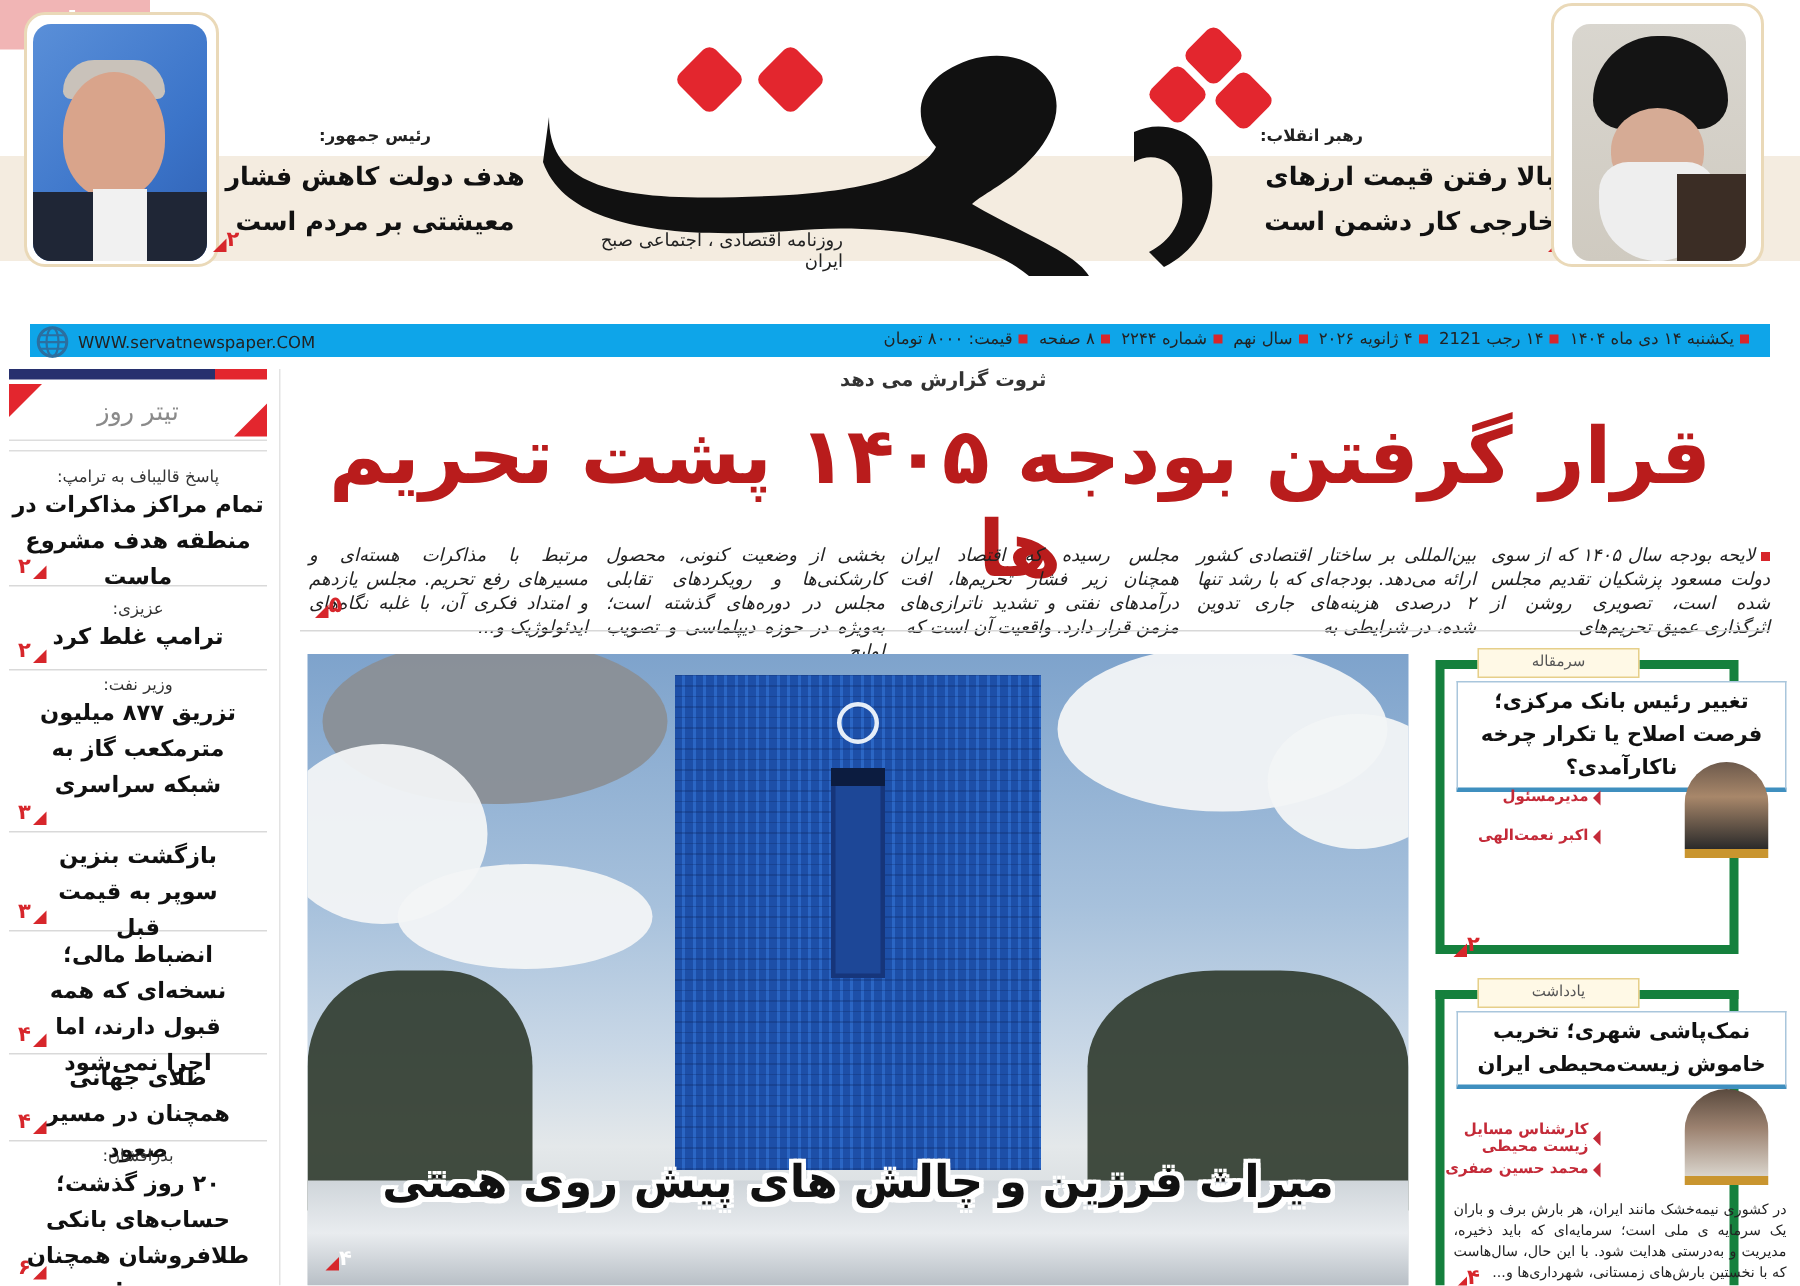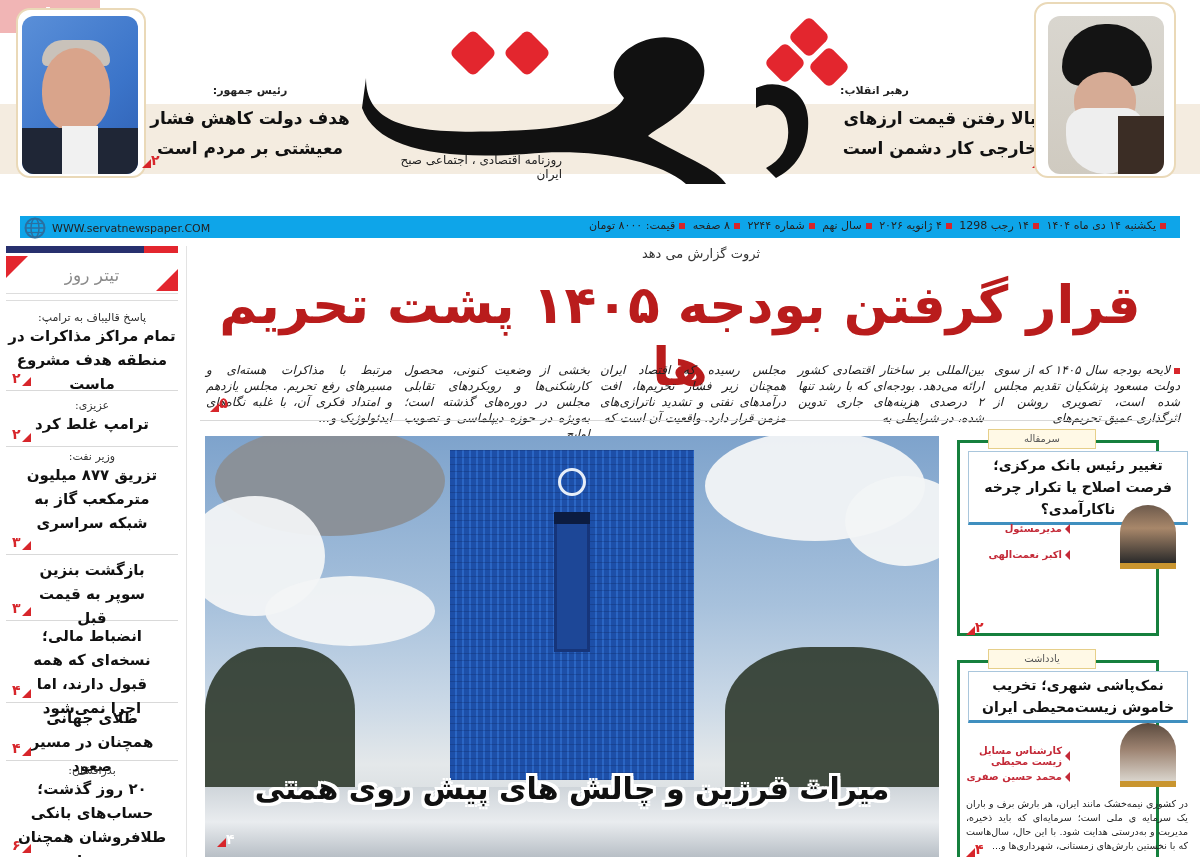--- a/index.html
+++ b/index.html
@@ -51,21 +51,21 @@
   .tri-tl { position:absolute; left:0; top:0; width:0; height:0; border-style:solid; border-width: 22px 22px 0 0; border-color:#e3262e transparent transparent transparent; }
   .tri-br { position:absolute; right:0; bottom:2px; width:0; height:0; border-style:solid; border-width: 0 0 22px 22px; border-color:transparent transparent #e3262e transparent; }
   .lc-sep2 { height: 1px; background:#ddd; margin-top: 6px; }
   .lc-item { border-bottom: 1px solid #d9d9d9; position: relative; padding: 3px 0 6px 0; text-align: center; }
   .lc-kicker { font-size: 11px; color: #333; }
   .lc-title { font-size: 15px; font-weight: bold; line-height: 24px; color: #111; }
   .lc-ref { position: absolute; left: 6px; bottom: 4px; display:flex; align-items:flex-end; gap:1px; }
   .vrule { left: 186px; top: 246px; width: 1px; height: 611px; background: #e3e3e3; }
 
   
-  .kicker-main { left: 560px; top: 246px; width: 200px; font-size: 13px; font-weight: normal; color: #333; text-align: right; }
+  .kicker-main { left: 560px; top: 246px; width: 200px; font-size: 13px; font-weight: bold; color: #333; text-align: left; }
   .headline { left: 200px; top: 274px; width: 960px; height: 78px; font-size: 52px; font-weight: bold; text-align: center; color: #b91c1c; letter-spacing: -1px; font-family: "DejaVu Sans", sans-serif; line-height: 62px; }
   .lead { top: 362px; font-size: 12px; line-height: 16px; color: #222; text-align: justify; font-style: italic; }
   .lead-sq { display:inline-block; width:6px; height:6px; background:#d7262b; margin-left:4px; vertical-align: middle; }
   .main-sep { left: 200px; top: 420px; width: 980px; height: 1px; background: #d8d8d8; }
 
   
   .mainphoto { left: 205px; top: 436px; width: 734px; height: 421px; overflow: hidden;
     background: linear-gradient(180deg,#7ea3cc 0%,#a7c1dc 40%,#c8d7e6 62%,#e4e8ea 78%,#c9cfd3 100%); }
   .cloud { position:absolute; background:#f2f4f6; border-radius: 50%; opacity: 0.95; }
   .tower { position:absolute; left: 245px; top: 14px; width: 244px; height: 330px;
@@ -75,21 +75,21 @@
   .tower-slot { position:absolute; left: 104px; top: 62px; width: 36px; height: 140px; border: 3px solid #16357a; background: #1d4797; z-index:2; }
   .tower-slot-top { position:absolute; left: 104px; top: 62px; width: 36px; height: 12px; background:#0c1c40; z-index:3; }
   .tower-logo { position:absolute; left: 108px; top: 18px; width: 28px; height: 28px; border: 3px solid #e6eef8; border-radius: 50%; z-index:3; }
   .trees { position:absolute; bottom: 50px; height: 160px; background: #2f3a2c; border-radius: 40% 40% 0 0; opacity: 0.9; }
   .snow { position:absolute; left:0; bottom:0; width:100%; height: 70px; background: linear-gradient(180deg,#cfd5da,#e9ecef 50%,#b8bfc6); }
   .photo-caption { position:absolute; left: 0; top: 335px; width: 100%; text-align: center; font-size: 30px; font-weight: bold; color: #111;
     text-shadow: -3px -3px 0 #fff, 3px -3px 0 #fff, -3px 3px 0 #fff, 3px 3px 0 #fff, 0 3px 0 #fff, 0 -3px 0 #fff, 3px 0 0 #fff, -3px 0 0 #fff; }
   .photo-ref { position:absolute; left: 12px; bottom: 10px; display:flex; align-items:flex-end; }
 
   
-  .rbox { left: 957px; width: 202px; border: 3px solid #15803d; background: #fff; }
+  .rbox { left: 957px; width: 202px; border: 6px solid #15803d; background: #fff; }
   .rbox-tab { position:absolute; right: 60px; width: 108px; height: 20px; background: #fff9e6; border: 1px solid #e6cf8a; font-size: 10px; text-align: center; line-height: 18px; color: #555; }
   .rbox-title { position:absolute; left: 8px; width: 220px; border: 1px solid #a9c6dc; border-bottom: 3px solid #3f8fbf; background:#fff; text-align: center; font-size: 14px; font-weight: bold; line-height: 22px; color:#111; padding: 2px 4px; }
   .author-photo { position:absolute; width: 56px; height: 64px; border-radius: 28px 28px 0 0; overflow:hidden; background: #b89a7c; border-bottom: 6px solid #c9952f; }
   .author-line { position:absolute; font-size: 10px; color: #c42a38; font-weight: bold; display:flex; align-items:center; gap:3px; }
   .author-arrow { width:0; height:0; border-style:solid; border-width: 5px 5px 5px 0; border-color: transparent #c42a38 transparent transparent; }
   .rbox-body { position:absolute; left: 6px; width: 222px; font-size: 9.5px; line-height: 14px; color: #222; text-align: justify; }
   .rbox-ref { position:absolute; left: 6px; display:flex; align-items:flex-end; }
 </style>
 </head>
 <body>
@@ -153,21 +153,21 @@
       <circle cx="11" cy="11" r="9.5" fill="none" stroke="#2b6fa0" stroke-width="2"></circle>
       <ellipse cx="11" cy="11" rx="4" ry="9.5" fill="none" stroke="#2b6fa0" stroke-width="1.5"></ellipse>
       <line x1="1.5" y1="11" x2="20.5" y2="11" stroke="#2b6fa0" stroke-width="1.5"></line>
       <line x1="3" y1="6.5" x2="19" y2="6.5" stroke="#2b6fa0" stroke-width="1.2"></line>
       <line x1="3" y1="15.5" x2="19" y2="15.5" stroke="#2b6fa0" stroke-width="1.2"></line>
     </svg>
     <span>WWW.servatnewspaper.COM</span>
   </div>
   <div class="abs dateline-text rtl">
     <span class="sq"></span><span>یکشنبه ۱۴ دی ماه ۱۴۰۴</span>
-    <span class="sq"></span><span>۱۴ رجب 1298</span>
+    <span class="sq"></span><span>۱۴ رجب 2121</span>
     <span class="sq"></span><span>۴ ژانویه ۲۰۲۶</span>
     <span class="sq"></span><span>سال نهم</span>
     <span class="sq"></span><span>شماره ۲۲۴۴</span>
     <span class="sq"></span><span>۸ صفحه</span>
     <span class="sq"></span><span>قیمت: ۸۰۰۰ تومان</span>
   </div>
 </div>
 
 <div class="abs leftcol rtl">
   <div class="lc-bar"></div>

